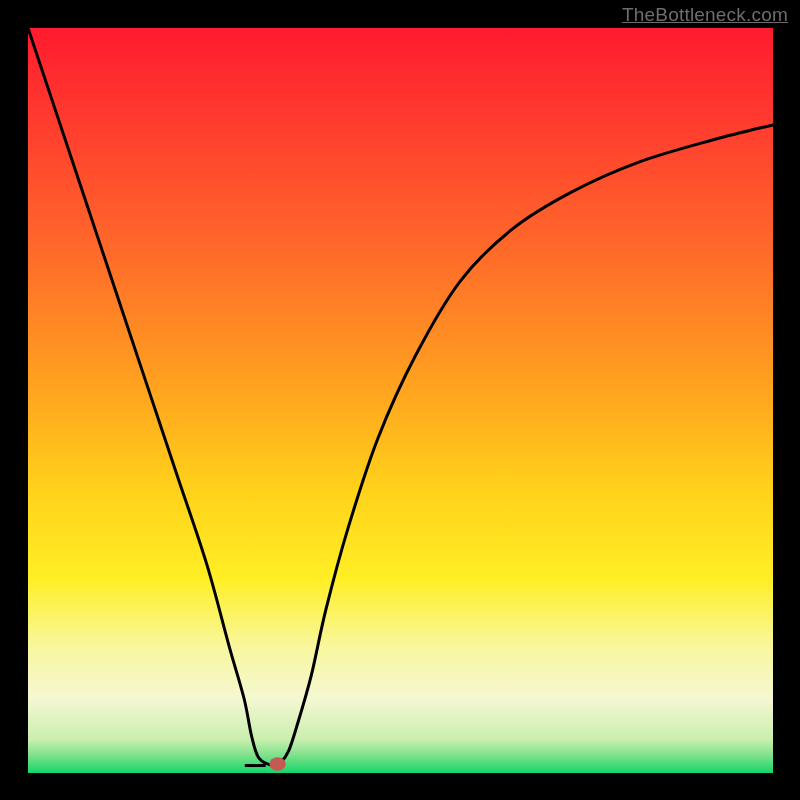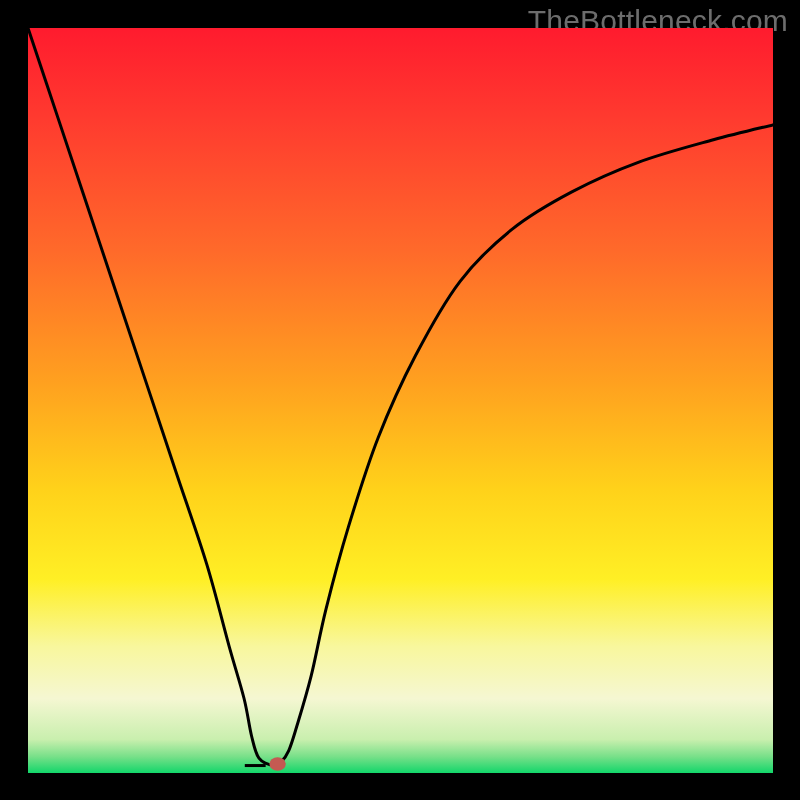--- a/index.html
+++ b/index.html
@@ -21,24 +21,25 @@
     position: absolute;
     left: 28px;
     top: 28px;
     width: 745px;
     height: 745px;
   }
   .watermark {
     position: absolute;
     top: 4px;
     right: 12px;
-    font-size: 30px;
+    font-size: 19px;
     font-weight: 500;
     color: #6d6d6d;
     letter-spacing: 0.2px;
+    text-decoration: underline;
   }
   svg {
     display: block;
   }
 </style>
 </head>
 <body>
 
 <div class="frame">
   <div class="watermark">TheBottleneck.com</div>

